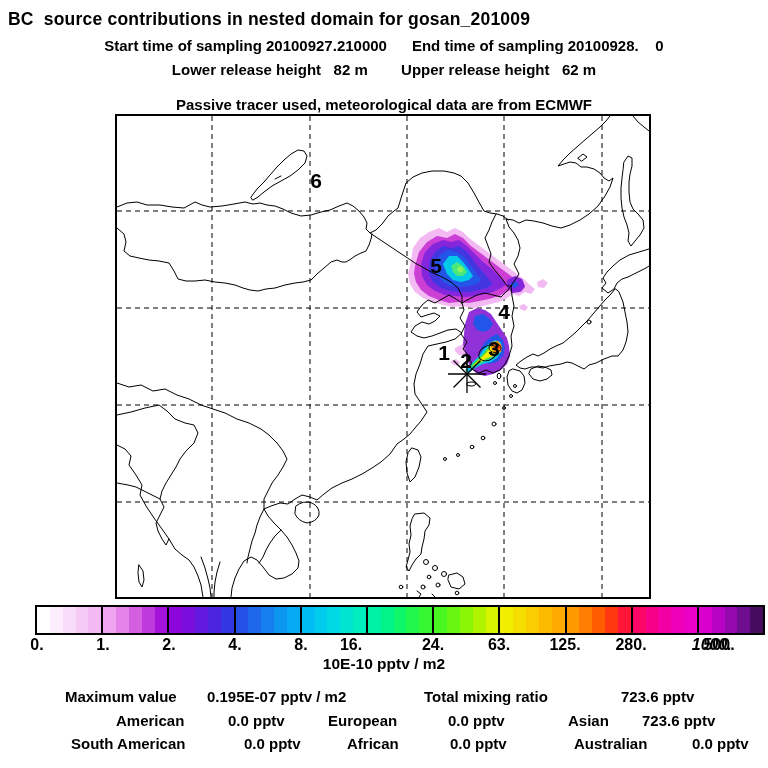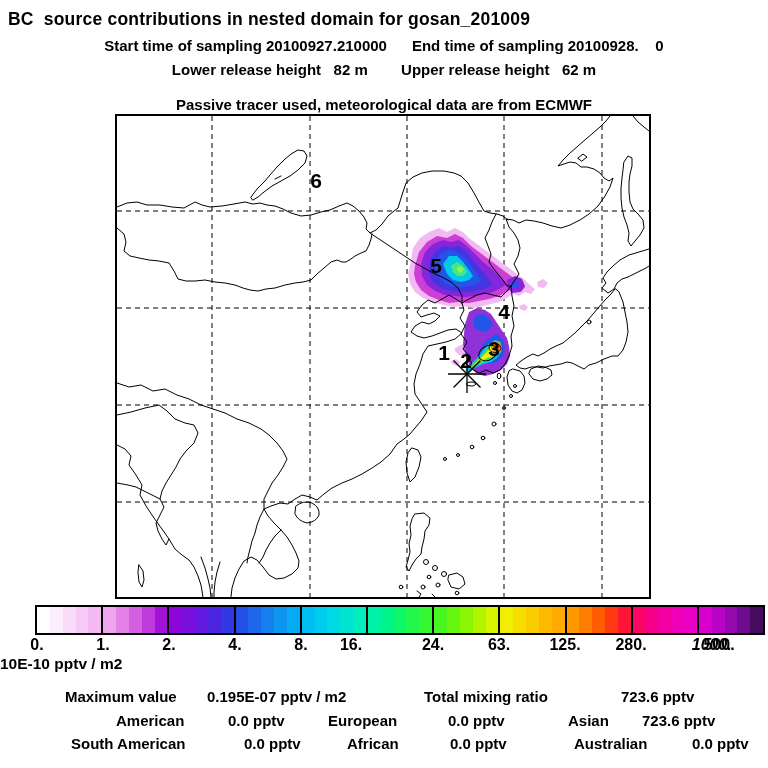--- a/index.html
+++ b/index.html
@@ -9,21 +9,21 @@
   .subline{left:0;width:768px;text-align:center;font-size:15px;}
   #line2{top:37px;}
   #line3{top:61px;}
   #line4{top:76px;margin-top:20px;}
   #map{position:absolute;left:115px;top:114px;width:532px;height:481px;border:2px solid #000;background:#fff;}
   #colorbar{position:absolute;left:35px;top:605px;width:726px;height:26px;border:2px solid #000;display:flex;}
   .cbseg{flex:1 1 0;display:flex;border-right:2px solid #000;}
   .cbseg:last-child{border-right:none;}
   .cbcell{flex:1 1 0;}
   .tick{position:absolute;top:636px;font-size:16px;transform:translateX(-50%);white-space:pre;}
-  #units{left:0;top:655px;width:768px;font-size:15.5px;}
+  #units{left:0;top:655px;width:768px;text-align:center;font-size:15.5px;}
   .statitem{position:absolute;font-size:15px;white-space:pre;}
   svg text{font-family:"Liberation Sans","DejaVu Sans",sans-serif;font-weight:bold;}
 </style>
 </head>
 <body>
 
 <div class="abs" id="title">BC  source contributions in nested domain for gosan_201009</div>
 <div class="abs subline" id="line2">Start time of sampling 20100927.210000      End time of sampling 20100928.    0</div>
 <div class="abs subline" id="line3">Lower release height   82 m        Upper release height   62 m</div>
 <div class="abs subline" id="line4">Passive tracer used, meteorological data are from ECMWF</div>

